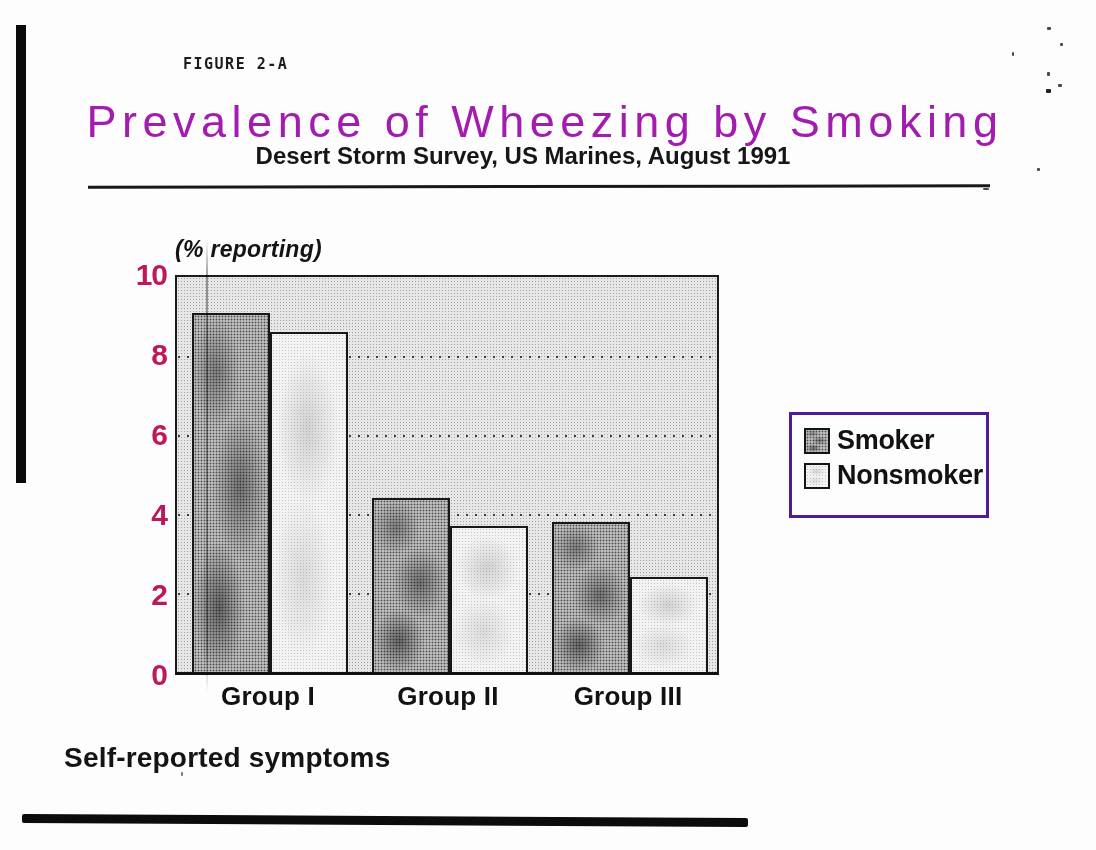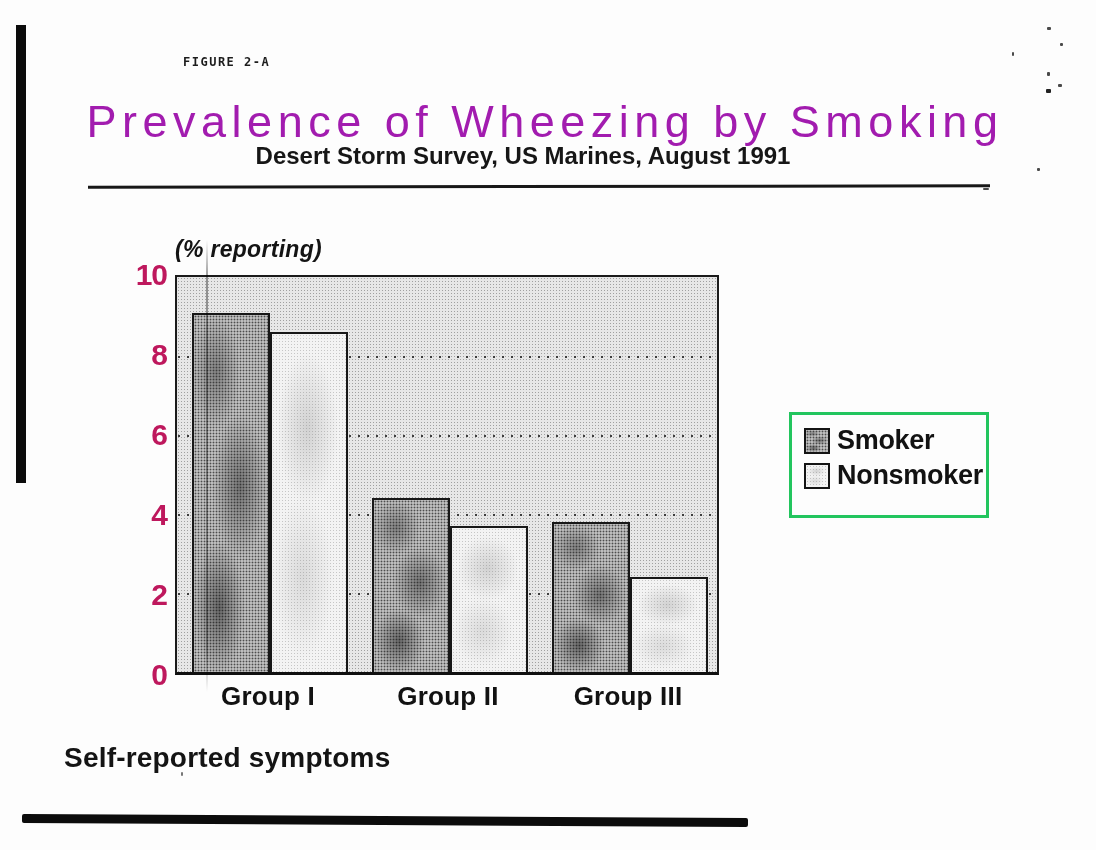--- a/index.html
+++ b/index.html
@@ -9,21 +9,21 @@
     font-family:"Liberation Sans", sans-serif; color:#141414;
   }
   
   .edge-bar-left{position:absolute; left:16px; top:25px; width:10px; height:458px; background:#0b0b0b;}
   .bottom-rule{position:absolute; left:22px; top:816px; width:726px; height:9px; background:#0c0c0c; transform:rotate(0.3deg); border-radius:2px;}
   .fold-line{position:absolute; left:206px; top:240px; width:2px; height:452px; z-index:6;
     background:linear-gradient(#00000000, #00000061 8%, #00000055 90%, #00000000);}
   .speck{position:absolute; background:#4a4a4a; border-radius:1px;}
   
   .figure-label{position:absolute; left:183px; top:55px;
-    font-family:"DejaVu Sans Mono", monospace; font-size:12px; font-weight:bold; letter-spacing:1.5px; color:#1c1c1c;}
+    font-family:"DejaVu Sans Mono", monospace; font-size:15px; font-weight:bold; letter-spacing:1.5px; color:#1c1c1c;}
   .chart-title{position:absolute; left:0; top:96px; width:1090px; text-align:center;
     font-size:45px; letter-spacing:5.5px; color:#a21caf; white-space:nowrap;}
   .chart-subtitle{position:absolute; left:0; top:142px; width:1046px; text-align:center;
     font-size:24px; font-weight:bold; color:#161616; white-space:nowrap;}
   .title-rule{position:absolute; left:88px; top:185px; width:902px; height:3px; background:#181818; transform:rotate(-0.08deg);}
   
   .axis-unit-label{position:absolute; left:175px; top:236px; font-size:23px; font-weight:bold; letter-spacing:0.3px;font-style:italic;}
   .y-axis{position:absolute; left:85px; top:275px; width:82px; height:400px;}
   .ytick{position:absolute; right:0; width:100%; text-align:right;
     font-size:30px; font-weight:bold; line-height:34px; letter-spacing:-1px; color:#be185d;}
@@ -49,21 +49,21 @@
     background-image:
       radial-gradient(ellipse 55% 30% at 48% 28%, rgba(110,110,110,0.25), rgba(0,0,0,0) 75%),
       radial-gradient(ellipse 55% 32% at 42% 72%, rgba(120,120,120,0.20), rgba(0,0,0,0) 75%),
       radial-gradient(circle, #c6c6c6 0.7px, rgba(0,0,0,0) 0.9px);
     background-size:100% 100%,100% 100%,3px 3px;}
   .x-axis-labels{position:absolute; left:175px; top:681px; width:544px; height:32px;}
   .xtick{position:absolute; transform:translateX(-50%); font-size:26px; font-weight:bold;
     white-space:nowrap; letter-spacing:0.2px; color:#121212;}
   
   .legend{position:absolute; left:789px; top:412px; width:200px; height:106px; box-sizing:border-box;
-    border:3px solid #22c55e; background:#fdfdfd; padding:12px 0 0 12px;}
+    border:3px solid #4c1d95; background:#fdfdfd; padding:12px 0 0 12px;}
   .legend-row{display:flex; align-items:center; gap:7px; margin-bottom:8px;}
   .swatch{width:26px; height:26px; box-sizing:border-box; border:2.5px solid #141414; flex:0 0 auto;}
   .legend-label{font-size:27px; font-weight:bold; letter-spacing:-0.3px; color:#121212; line-height:1;}
   
   .footnote{position:absolute; left:64px; top:742px; font-size:28px; font-weight:bold; letter-spacing:0.2px;}
 </style>
 </head>
 <body>
 
 <div class="page">

